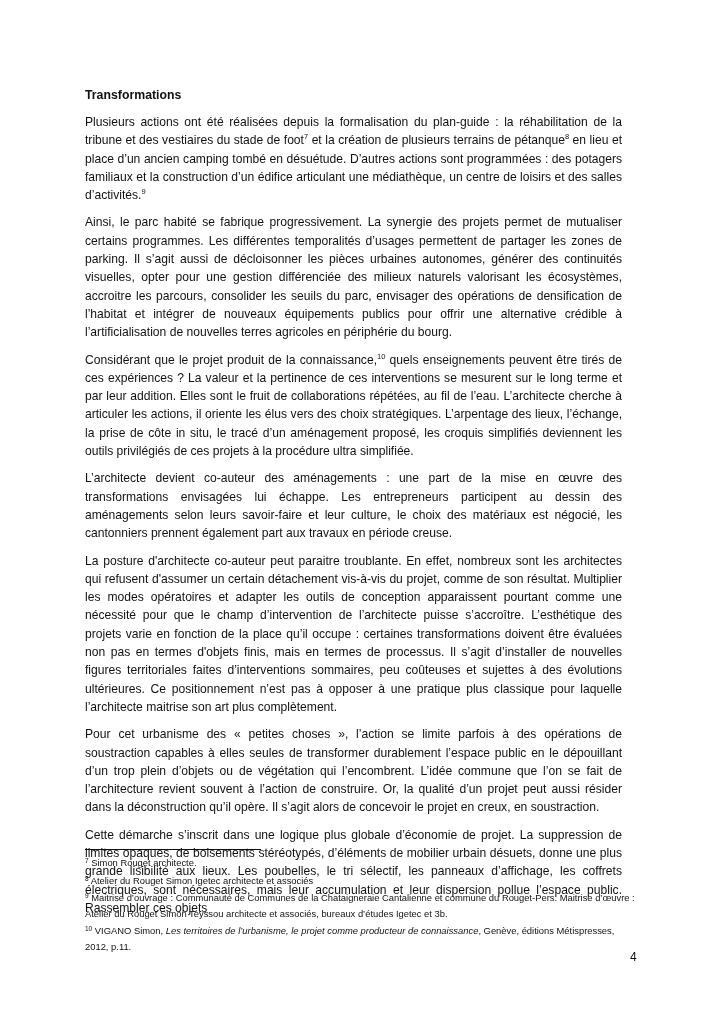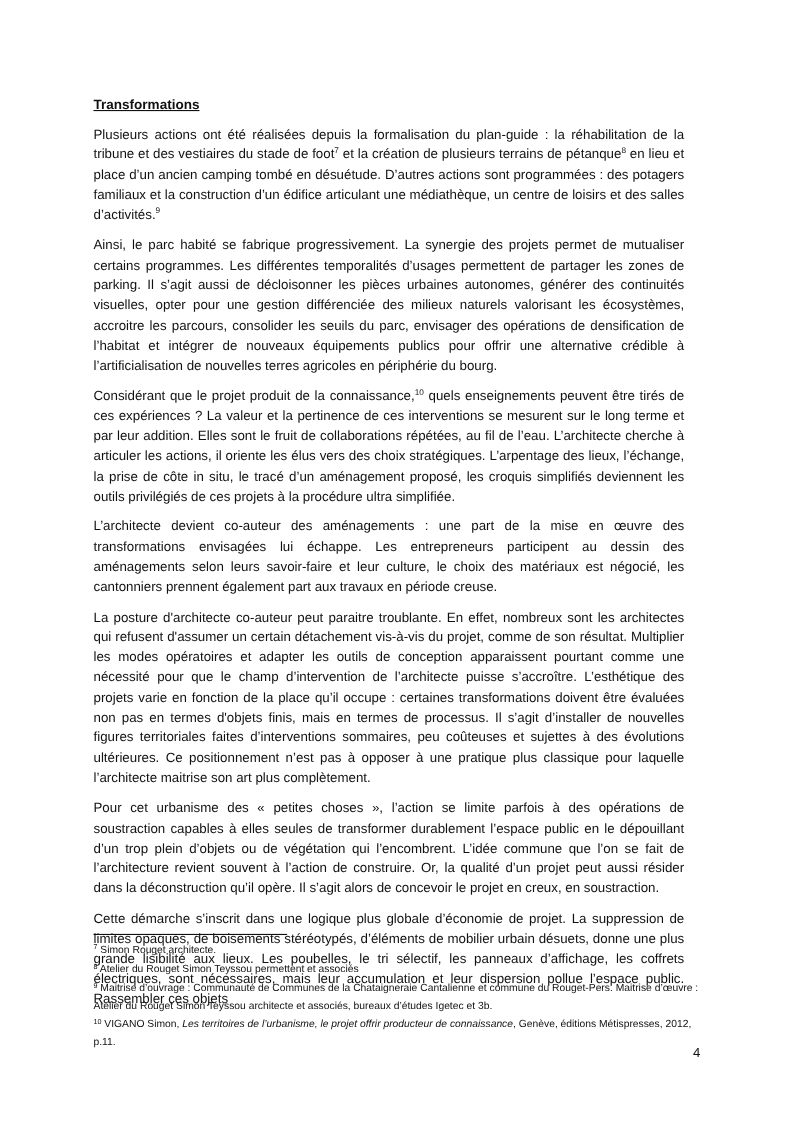--- a/index.html
+++ b/index.html
@@ -3,21 +3,21 @@
 <meta charset="utf-8">
 <style>
   html, body { margin: 0; padding: 0; background: #ffffff; }
   body { width: 724px; height: 1024px; position: relative; overflow: hidden; }
   .page {
     position: absolute; left: 85px; top: 86px; width: 553px;
     font-family: "Liberation Sans", sans-serif; color: #111111;
     font-size: 12.1px; line-height: 18.3px;
   }
   h2 {
-    font-size: 12.3px; font-weight: bold; margin: 0 0 9px 0; line-height: 18px; text-decoration: underline;
+    font-size: 12.3px; font-weight: bold; margin: 0 0 9px 0; line-height: 18px;
   }
   p {
     margin: 0 16px 9px 0; text-align: justify; hyphens: none;
   }
   sup { font-size: 7.5px; line-height: 0; vertical-align: 5px; }
   .footnotes {
     position: absolute; left: 85px; top: 849px; width: 555px;
     font-family: "Liberation Sans", sans-serif; color: #111111;
     font-size: 9.4px; line-height: 15.5px;
   }
@@ -40,18 +40,18 @@
   <p><span>Considérant que le projet produit de la connaissance,</span><sup>10</sup><span> quels enseignements peuvent être tirés de ces expériences ? La valeur et la pertinence de ces interventions se mesurent sur le long terme et par leur addition. Elles sont le fruit de collaborations répétées, au fil de l’eau.  L’architecte cherche à articuler les actions, il oriente les élus vers des choix stratégiques. L’arpentage des lieux, l’échange, la prise de côte in situ, le tracé d’un aménagement proposé, les croquis simplifiés deviennent les outils privilégiés de ces projets à la procédure ultra simplifiée.</span></p>
   <p><span>L’architecte devient co-auteur des aménagements : une part de la mise en œuvre des transformations envisagées lui échappe. Les entrepreneurs participent au dessin des aménagements selon leurs savoir-faire et leur culture, le choix des matériaux est négocié, les cantonniers prennent également part aux travaux en période creuse.</span></p>
   <p><span>La posture d'architecte co-auteur peut paraitre troublante. En effet, nombreux sont les architectes qui refusent d'assumer un certain détachement vis-à-vis du projet, comme de son résultat. Multiplier les modes opératoires et adapter les outils de conception apparaissent pourtant comme une nécessité pour que le champ d’intervention de l’architecte puisse s’accroître. L’esthétique des projets varie en fonction de la place qu’il occupe : certaines transformations doivent être évaluées non pas en termes d'objets finis, mais en termes de processus. Il s’agit d’installer de nouvelles figures territoriales faites d’interventions sommaires, peu coûteuses et sujettes à des évolutions ultérieures. Ce positionnement n’est pas à opposer à une pratique plus classique pour laquelle l’architecte maitrise son art plus complètement.</span></p>
   <p><span>Pour cet urbanisme des « petites choses », l’action se limite parfois à des opérations de soustraction capables à elles seules de transformer durablement l’espace public en le dépouillant d’un trop plein d’objets ou de végétation qui l’encombrent. L’idée commune que l’on se fait de l’architecture revient souvent à l’action de construire. Or, la qualité d’un projet peut aussi résider dans la déconstruction qu’il opère. Il s’agit alors de concevoir le projet en creux, en soustraction.</span></p>
   <p style="margin-bottom:0"><span>Cette démarche s’inscrit dans une logique plus globale d’économie de projet. La suppression de limites opaques, de boisements stéréotypés, d’éléments de mobilier urbain désuets, donne une plus grande lisibilité aux lieux. Les poubelles, le tri sélectif, les panneaux d’affichage, les coffrets électriques, sont nécessaires, mais leur accumulation et leur dispersion pollue l’espace public. Rassembler ces objets</span></p>
 </div>
 
 <div class="footnotes">
   <div class="fn-rule"></div>
   <div class="fn"><sup>7</sup> <span>Simon Rouget architecte.</span></div>
-  <div class="fn"><sup>8</sup> <span>Atelier du Rouget Simon Teyssou permettent et associés</span></div>
+  <div class="fn"><sup>8</sup> <span>Atelier du Rouget Simon Igetec architecte et associés</span></div>
   <div class="fn"><sup>9</sup> <span>Maitrise d’ouvrage : Communauté de Communes de la Chataigneraie Cantalienne et commune du Rouget-Pers. Maitrise d’œuvre : Atelier du Rouget Simon Teyssou architecte et associés, bureaux d’études Igetec et 3b.</span></div>
-  <div class="fn"><sup>10</sup> <span>VIGANO Simon, </span><i>Les territoires de l’urbanisme, le projet offrir producteur de connaissance</i><span>, Genève, éditions Métispresses, 2012, p.11.</span></div>
+  <div class="fn"><sup>10</sup> <span>VIGANO Simon, </span><i>Les territoires de l’urbanisme, le projet comme producteur de connaissance</i><span>, Genève, éditions Métispresses, 2012, p.11.</span></div>
 </div>
 
 <div class="page-number">4</div>
 
 </body></html>

